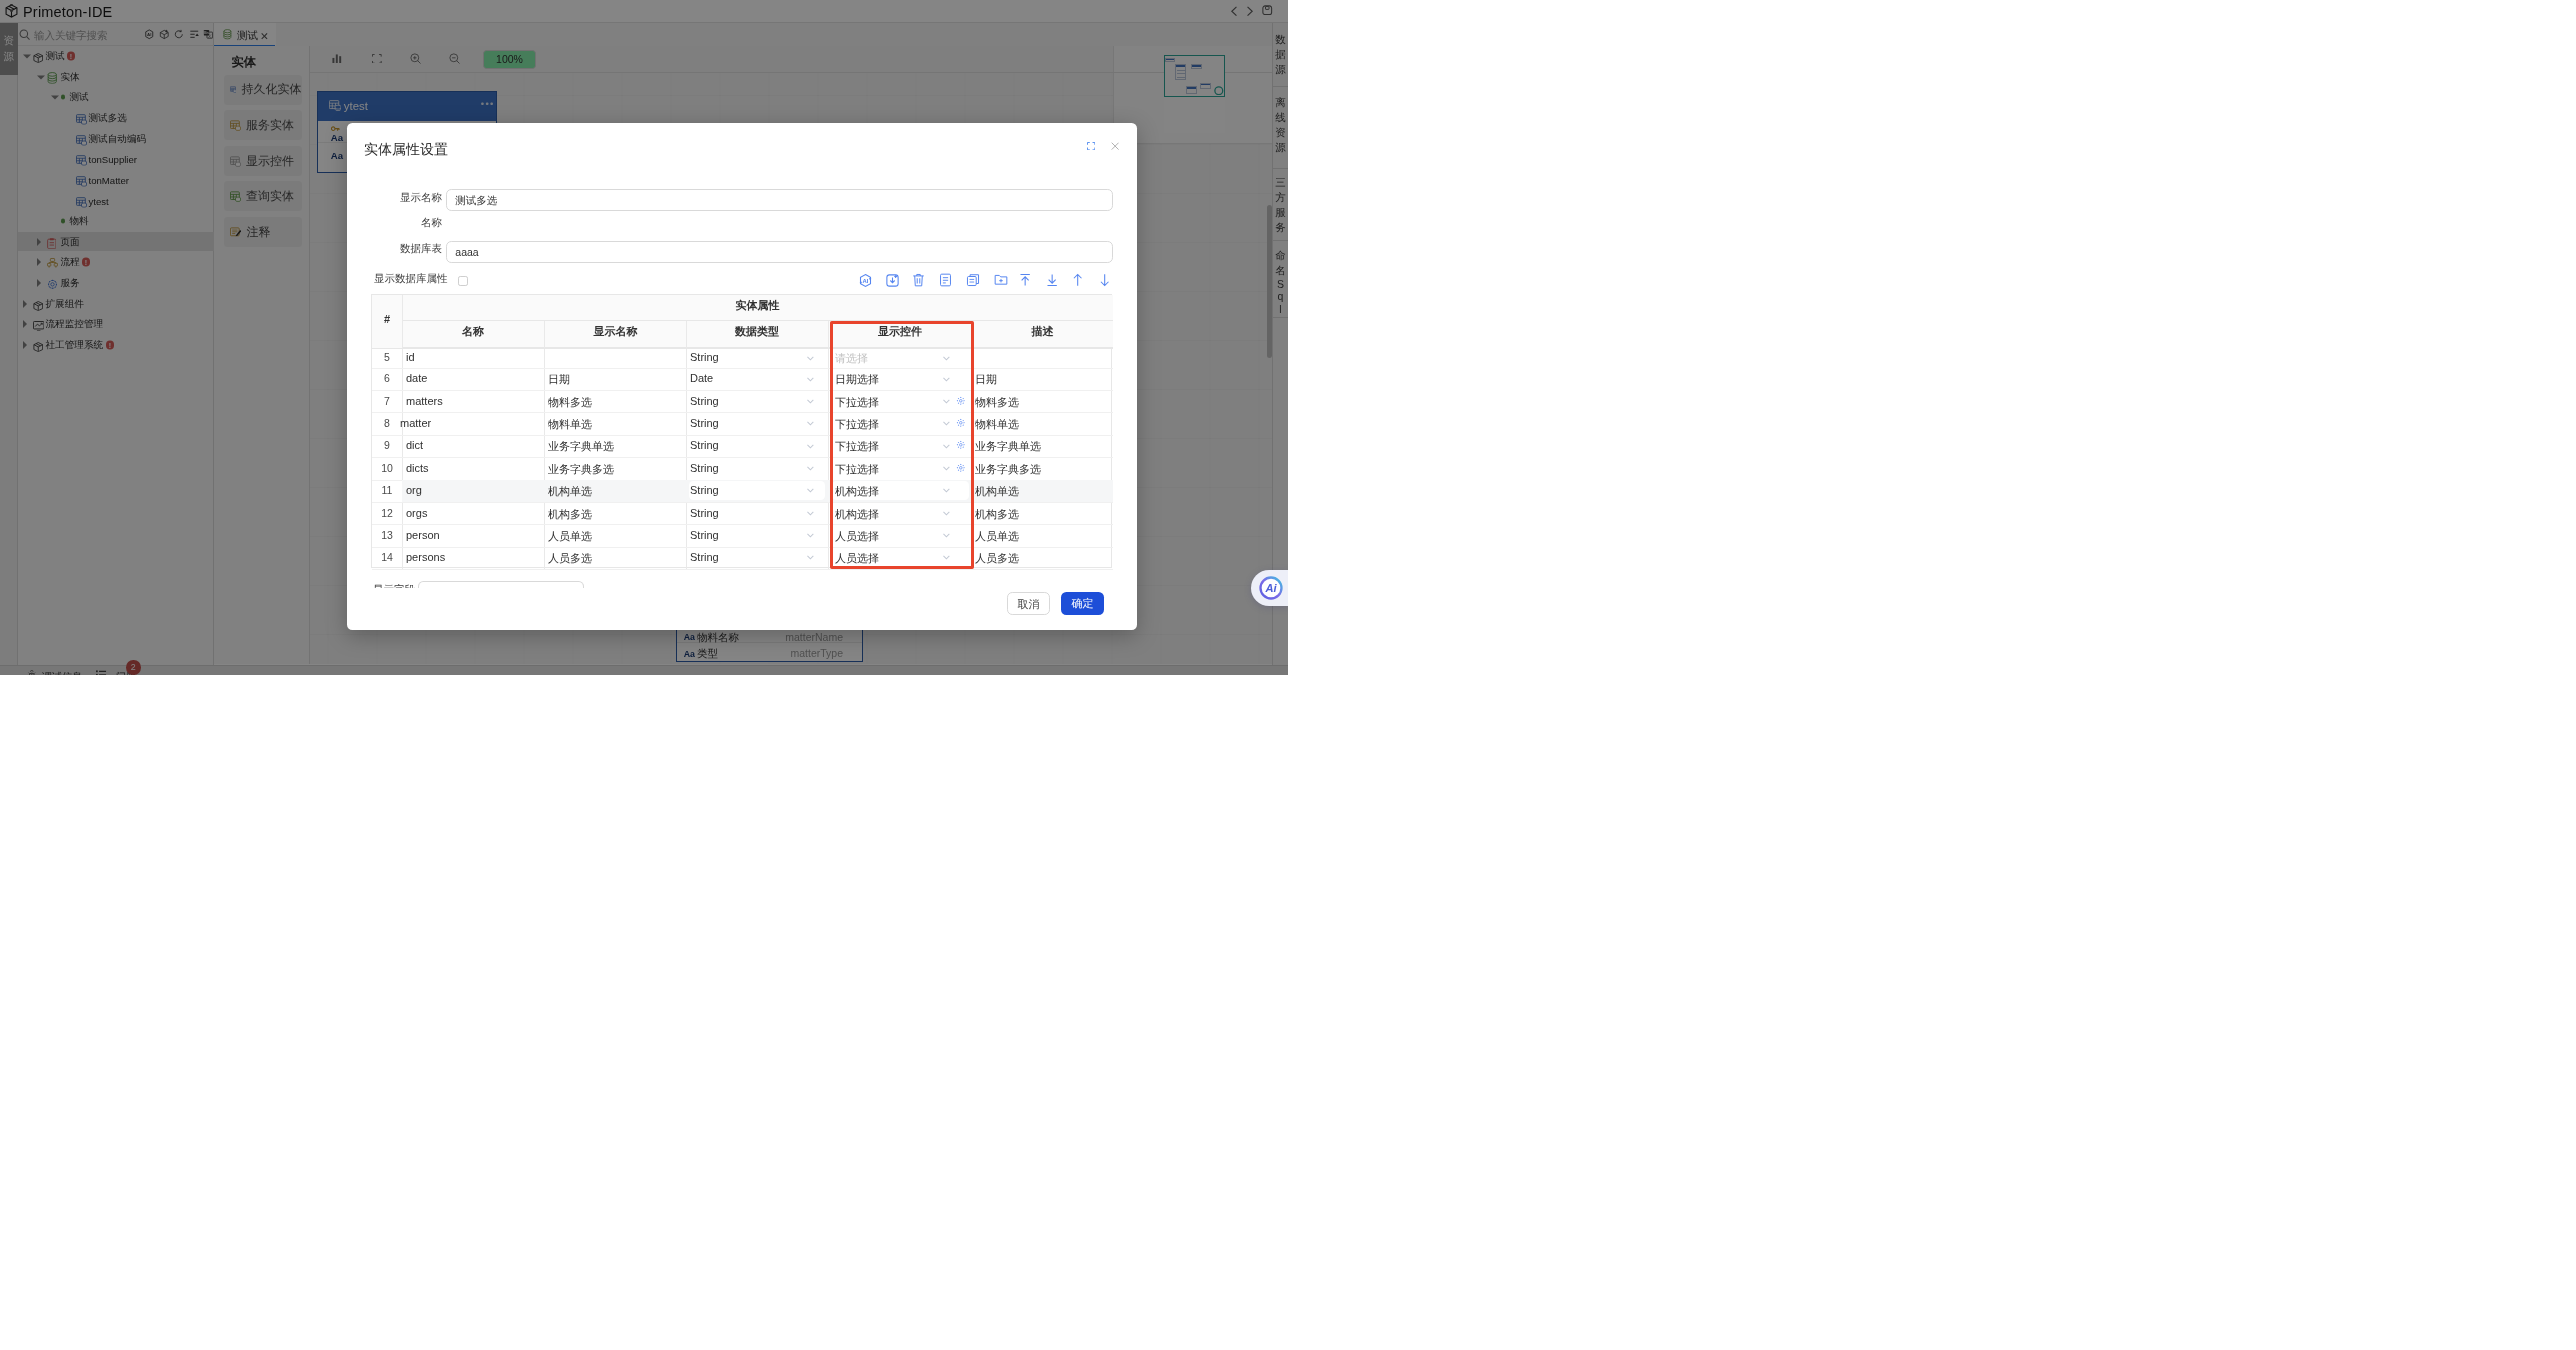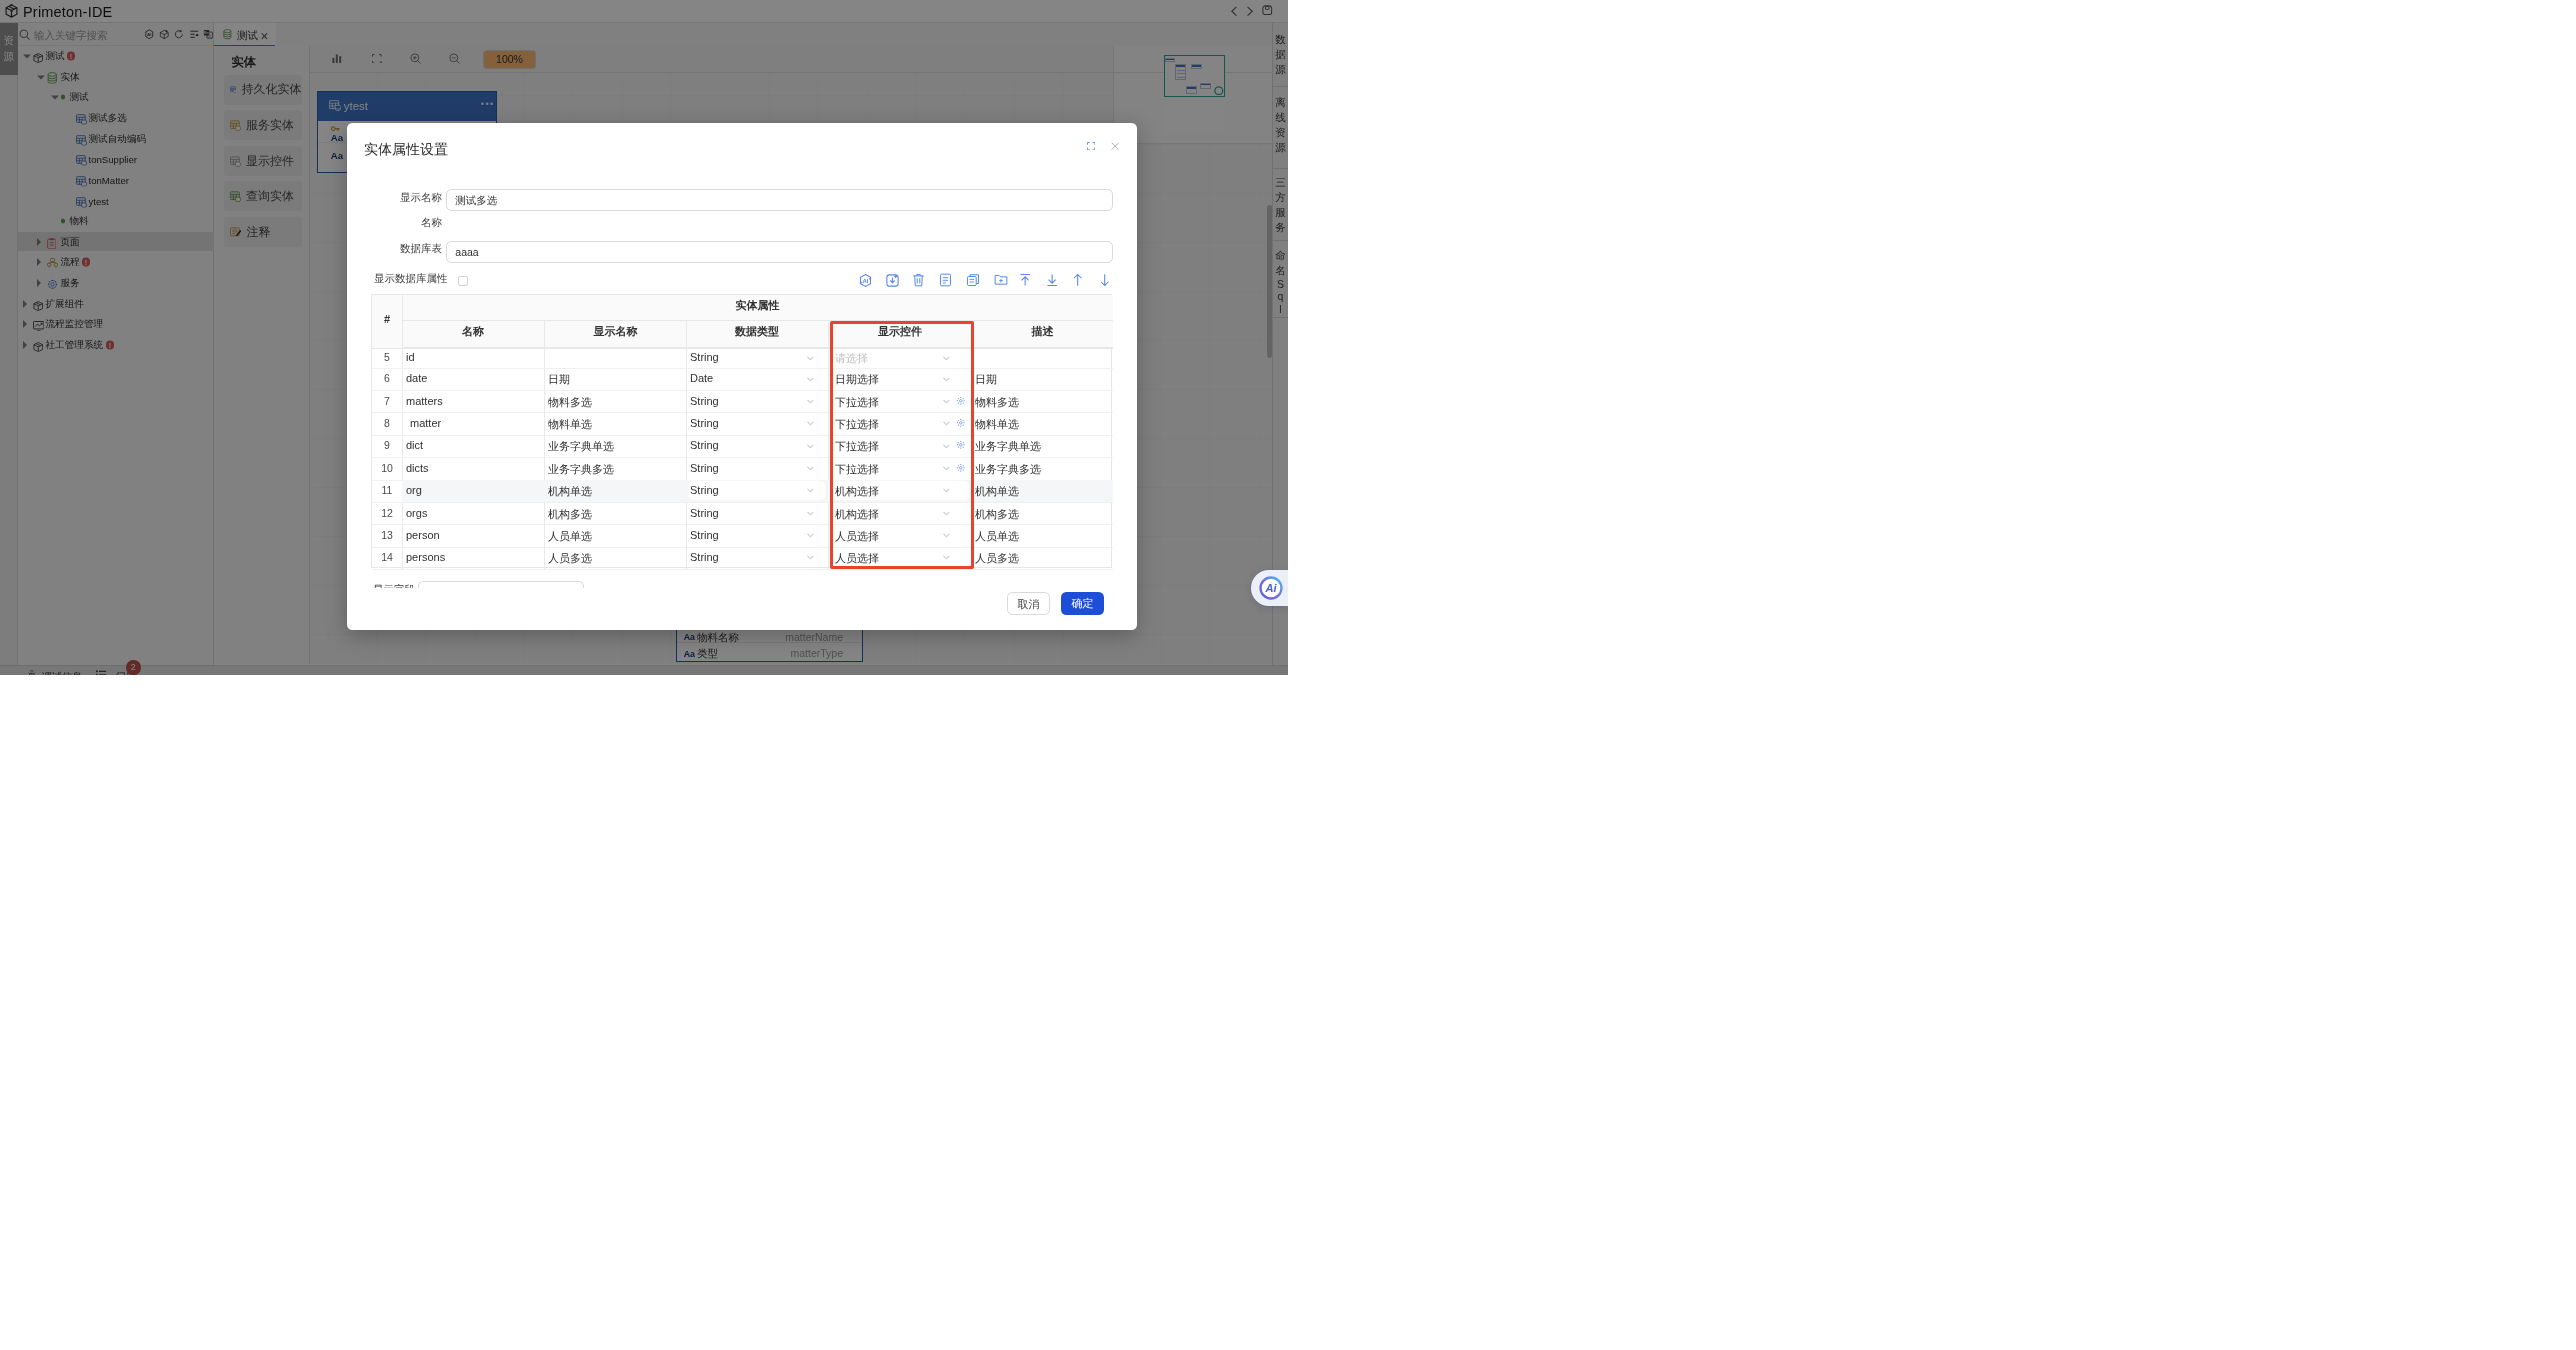--- a/index.html
+++ b/index.html
@@ -47,21 +47,21 @@
 
   
   #canvas { left:310px; top:46px; width:963px; height:618px; background:#f4f4f4; }
   #canvgrid { left:0; top:27px; width:963px; height:591px;
       background-image:linear-gradient(to right, rgba(0,0,0,0.026) 0.9px, transparent 0.9px),
                        linear-gradient(to bottom, rgba(0,0,0,0.026) 0.9px, transparent 0.9px);
       background-size:49px 49px; background-position:17.5px 22px; }
   #mmpanel { left:803px; top:0px; width:160px; height:98px; background:#fbfbfb;
              border-left:0.9px solid #e4e4e4; border-bottom:0.9px solid #e4e4e4; }
   #canvtoolbar { left:0; top:0; width:963px; height:27px; border-bottom:0.9px solid #e0e0e0; }
-  #zoombox { left:173px; top:3.5px; width:53px; height:19px; background:#fdba74; border:0.9px solid #d9d9d9; border-radius:3.5px;
+  #zoombox { left:173px; top:3.5px; width:53px; height:19px; background:#86efac; border:0.9px solid #d9d9d9; border-radius:3.5px;
              font-size:10.5px; color:#333; text-align:center; line-height:17.5px; }
 
   
   #ybox { left:6.8px; top:45px; width:180px; height:82px; border:1.8px solid #2c5da9; background:#fff; }
   #yhead { left:0; top:0; width:100%; height:28.5px; background:#3f74c7; color:#fff; }
   #yname { position:absolute; left:26px; top:8px; font-size:11.4px; color:#fff; }
   #ydots { position:absolute; left:163px; top:6.1px; font-size:9.6px; color:#dfe7f3; letter-spacing:1.3px; }
   .yrow { position:absolute; left:0; width:100%; height:22px; }
   .aa { position:absolute; font-size:9.6px; font-weight:700; color:#1d3d77; }
 
@@ -641,21 +641,21 @@
             </svg>
           </div>
           <div class="gear" style="left:584px;top:101px"><svg width="9.6" height="9.6" viewBox="0 0 22 22">
               <circle cx="11" cy="11" r="3" stroke="#5585f0" stroke-width="1.6" fill="none"></circle>
               <path d="M11 1.5 L12.8 4.5 L9.2 4.5 Z M20.5 11 L17.5 12.8 L17.5 9.2 Z M11 20.5 L9.2 17.5 L12.8 17.5 Z M1.5 11 L4.5 9.2 L4.5 12.8 Z M17.7 4.3 L17 7.4 L14.6 5 Z M17.7 17.7 L14.6 17 L17 14.6 Z M4.3 17.7 L5 14.6 L7.4 17 Z M4.3 4.3 L7.4 5 L5 7.4 Z" fill="#5585f0"></path>
             </svg></div>
           <div class="abs" style="left:603px;top:100px;color:#303030">物料多选</div>
           <div class="abs" style="left:30px;top:117px;width:711px;height:0.9px;background:#f0f0f0"></div>
           <div class="abs" style="left:0;top:117px;width:30px;height:0.9px;background:#f0f0f0"></div>
           <div class="abs num" style="top:122px">8</div>
-          <div class="abs" style="left:38px;top:122px;color:#303030">matter</div>
+          <div class="abs" style="left:28px;top:122px;color:#303030">matter</div>
           <div class="abs" style="left:176px;top:122px;color:#303030">物料单选</div>
           <div class="abs" style="left:318px;top:122px;color:#303030">String</div>
           <div class="chev" style="left:434px;top:124px">
             <svg width="8.8" height="8.8" viewBox="0 0 12 12">
               <path d="M2 4 L6 8 L10 4" stroke="#c3c9d4" stroke-width="1.4" fill="none"></path>
             </svg>
           </div>
           <div class="abs" style="left:463px;top:122px;color:#303030">下拉选择</div>
           <div class="chev" style="left:570px;top:124px">
             <svg width="8.8" height="8.8" viewBox="0 0 12 12">

